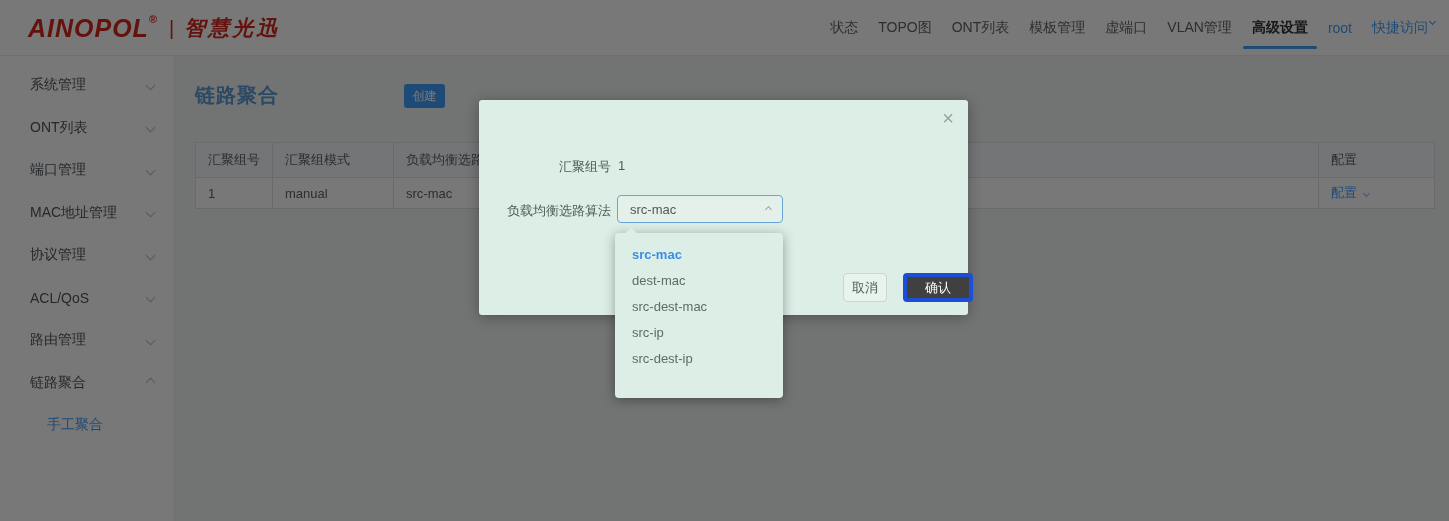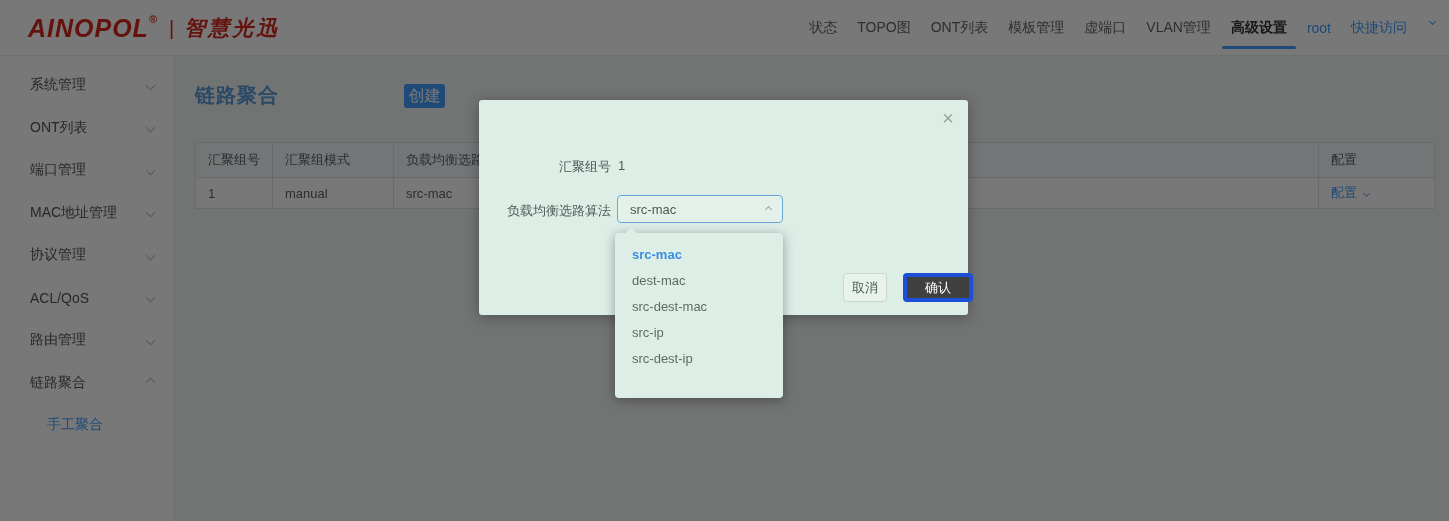--- a/index.html
+++ b/index.html
@@ -12,38 +12,38 @@
   .logo { position:absolute; left:28px; top:0; height:56px; display:flex; align-items:center; }
   .logo .brand { font-size:25px; font-weight:900; font-style:italic; color:#d5281e; letter-spacing:1px; }
   .logo .reg { font-size:11px; color:#d5281e; vertical-align:super; position:relative; top:-9px; font-weight:bold; }
   .logo .divider { color:#d5281e; font-size:20px; margin:0 10px 0 12px; font-weight:300; }
   .logo .cn { font-family:"DejaVu Serif", serif; font-style:italic; font-weight:bold; font-size:21px; color:#d5281e; letter-spacing:3px; }
   .nav { position:absolute; right:14px; top:0; height:56px; display:flex; align-items:center; gap:20px; }
   .nav-item { font-size:14px; color:#5f6368; cursor:pointer; position:relative; white-space:nowrap; }
   .nav-item.active { color:#2f3338; font-weight:bold; }
   .nav-item.active::after { content:""; position:absolute; left:-9px; right:-9px; bottom:-12px; height:3px; background:#409eff; border-radius:2px; }
   .nav-item.blue { color:#409eff; }
-  .quick { display:flex; align-items:flex-start; gap:23px; }
+  .quick { display:flex; align-items:flex-start; gap:2px; }
 
   
   .chev { display:inline-block; width:7px; height:7px; border-right:1.4px solid currentColor; border-bottom:1.4px solid currentColor; transform:rotate(45deg); }
   .chev.up { transform:rotate(-135deg); }
   .chev.sm { width:5px; height:5px; }
 
   
   .body-row { display:flex; height:465px; }
   .side { width:175px; background:#fff; border-right:1px solid #e8eaec; padding-top:8px; flex:none; }
   .side-item { height:42.5px; display:flex; align-items:center; justify-content:space-between; padding:0 20px 0 30px; font-size:14px; color:#50565c; cursor:pointer; }
   .side-item .chev { color:#b8bdc4; }
   .side-sub { height:42px; display:flex; align-items:center; padding-left:47px; font-size:14px; color:#409eff; cursor:pointer; }
 
   .main { flex:1; background:#f2f4f5; position:relative; }
   .title-row { position:relative; padding:26px 0 0 20px; height:84px; }
   .page-title { display:inline-block; font-size:20px; font-weight:bold; color:#5b9bd5; letter-spacing:1px; }
-  .create-btn { position:absolute; left:229px; top:28px; width:41px; height:24px; background:#409eff; color:#fff; border:none; border-radius:3px; font-size:16px; cursor:pointer; font-family:inherit; }
+  .create-btn { position:absolute; left:229px; top:28px; width:41px; height:24px; background:#409eff; color:#fff; border:none; border-radius:3px; font-size:12px; cursor:pointer; font-family:inherit; }
 
   .tbl { position:absolute; left:20px; top:86px; width:1240px; background:#fff; border:1px solid #dde2e8; border-bottom:none; }
   .tr { display:flex; }
   .th, .td { border-bottom:1px solid #dde2e8; border-right:1px solid #dde2e8; padding-left:12px; display:flex; align-items:center; font-size:13px; color:#606266; overflow:hidden; white-space:nowrap; }
   .th:last-child, .td:last-child { border-right:none; }
   .th { height:35px; background:#f7f9fa; color:#5a5f66; }
   .td { height:31px; }
   .c1 { width:77px; flex:none; } .c2 { width:121px; flex:none; } .c3 { flex:1; } .c4 { width:115px; flex:none; }
   .cfg-link { color:#409eff; cursor:pointer; display:flex; align-items:center; gap:7px; }
   .cfg-link .chev { color:#8cb8e8; }

